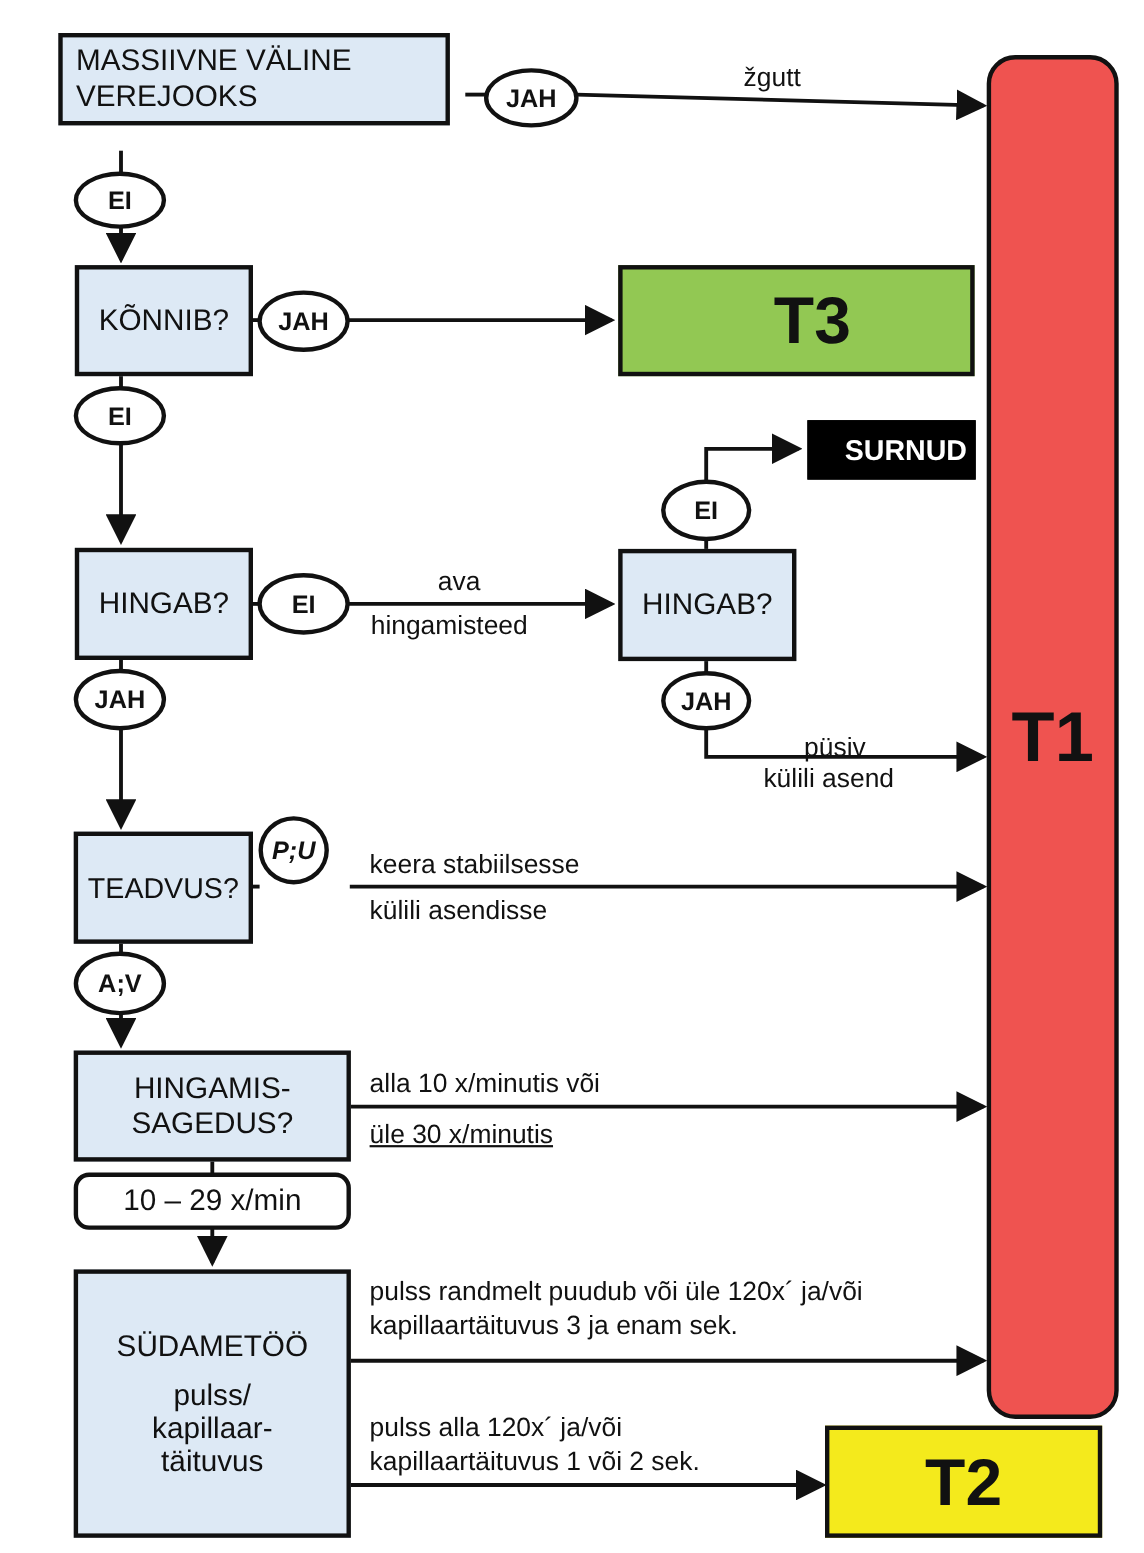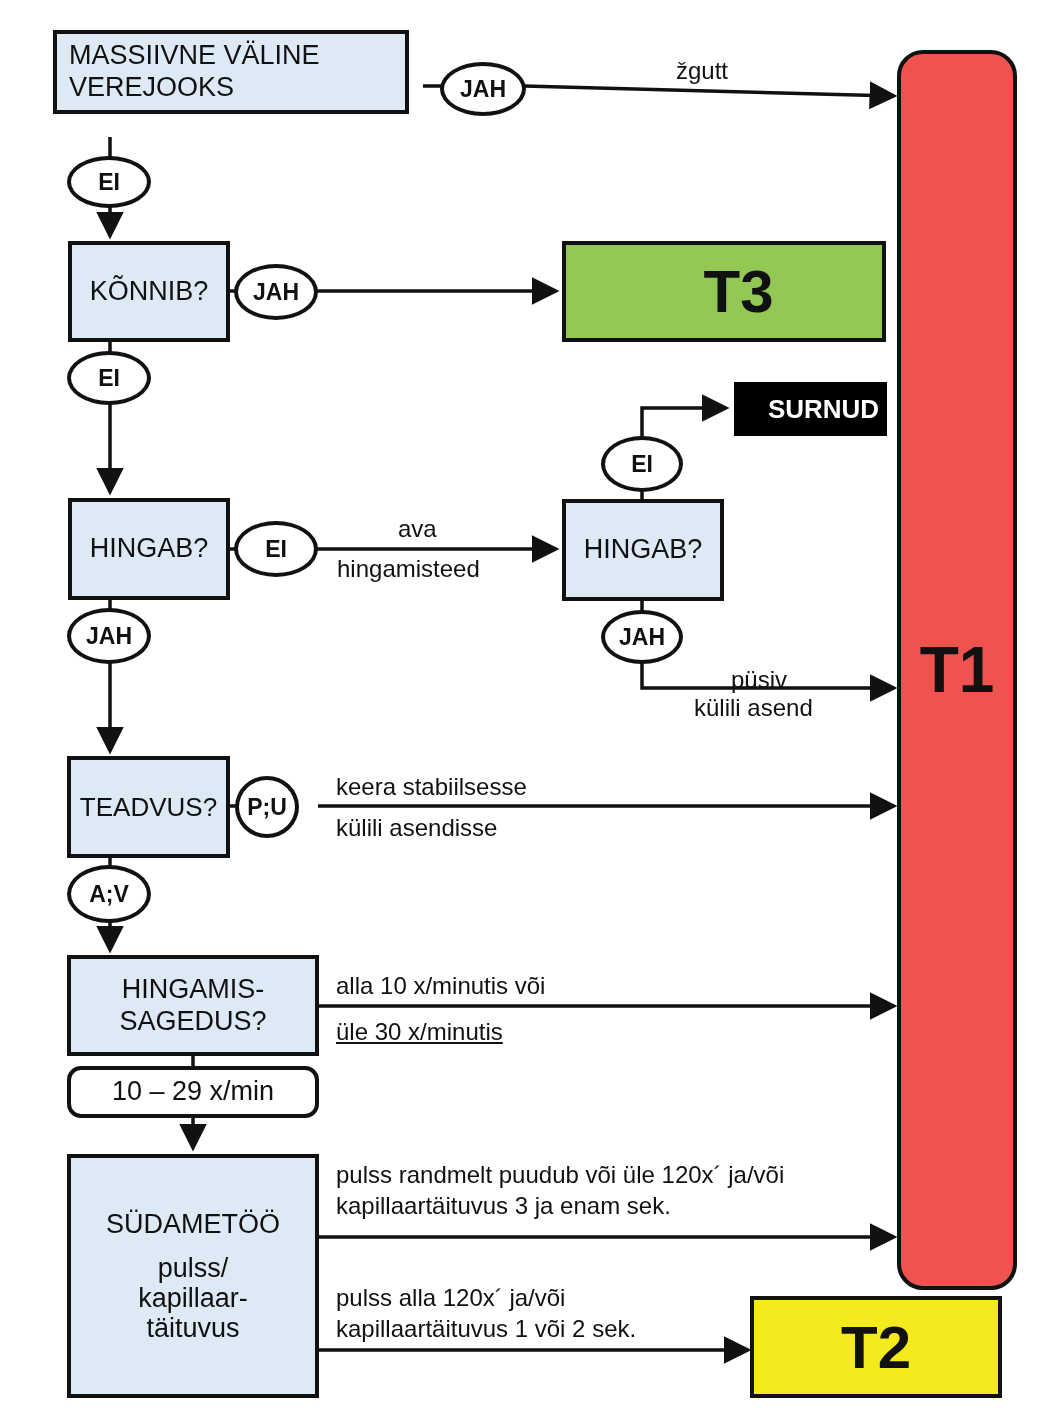--- a/index.html
+++ b/index.html
@@ -142,21 +142,21 @@
 </div>
 <div class="oval" style="left:67px; top:608px; width:84px; height:56px;">
   <span>JAH</span>
 </div>
 <div class="oval" style="left:601px; top:436px; width:82px; height:56px;">
   <span>EI</span>
 </div>
 <div class="oval" style="left:601px; top:610px; width:82px; height:54px;">
   <span>JAH</span>
 </div>
-<div class="oval" style="left:235px; top:776px; width:64px; height:62px;">
+<div class="oval" style="left:235px; top:742px; width:64px; height:62px;font-style:italic;">
   <span>P;U</span>
 </div>
 <div class="oval" style="left:67px; top:865px; width:84px; height:58px;">
   <span>A;V</span>
 </div>
 
 <div class="label" style="left:676px; top:56px;">žgutt</div>
 
 <div class="label center" style="left:398px; top:514px;">ava</div>
 <div class="label center" style="left:337px; top:554px;">hingamisteed</div>

